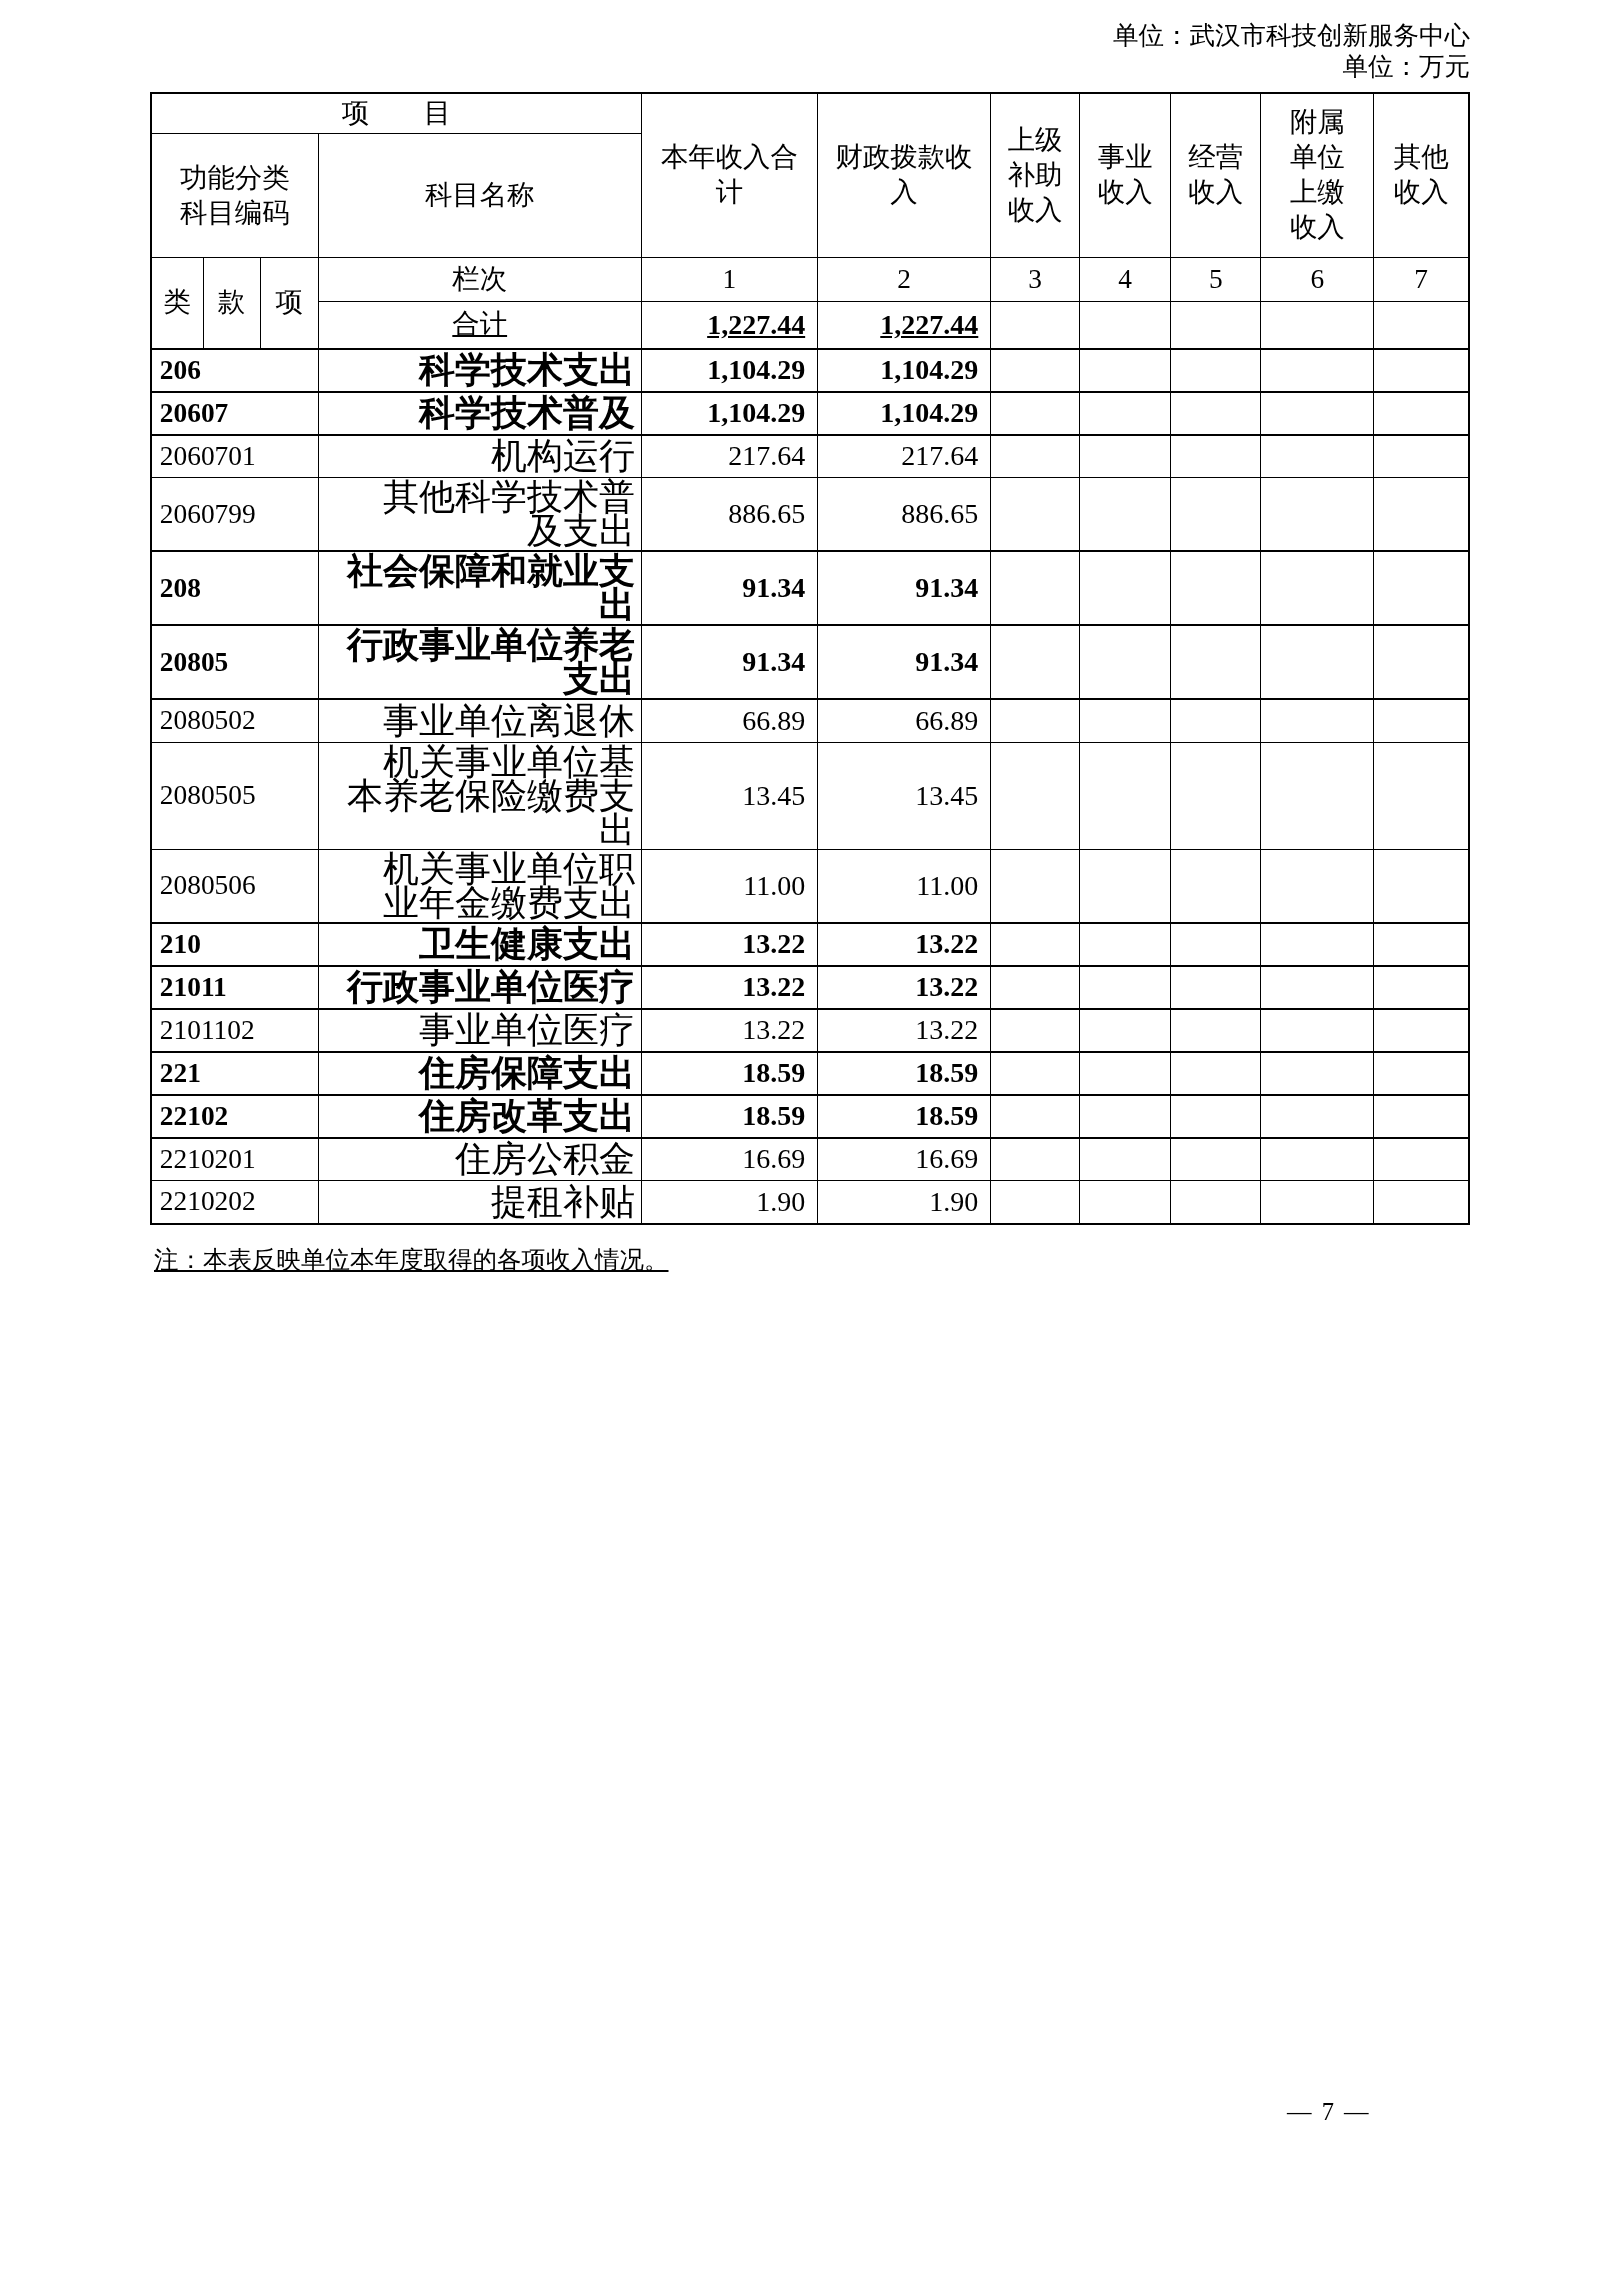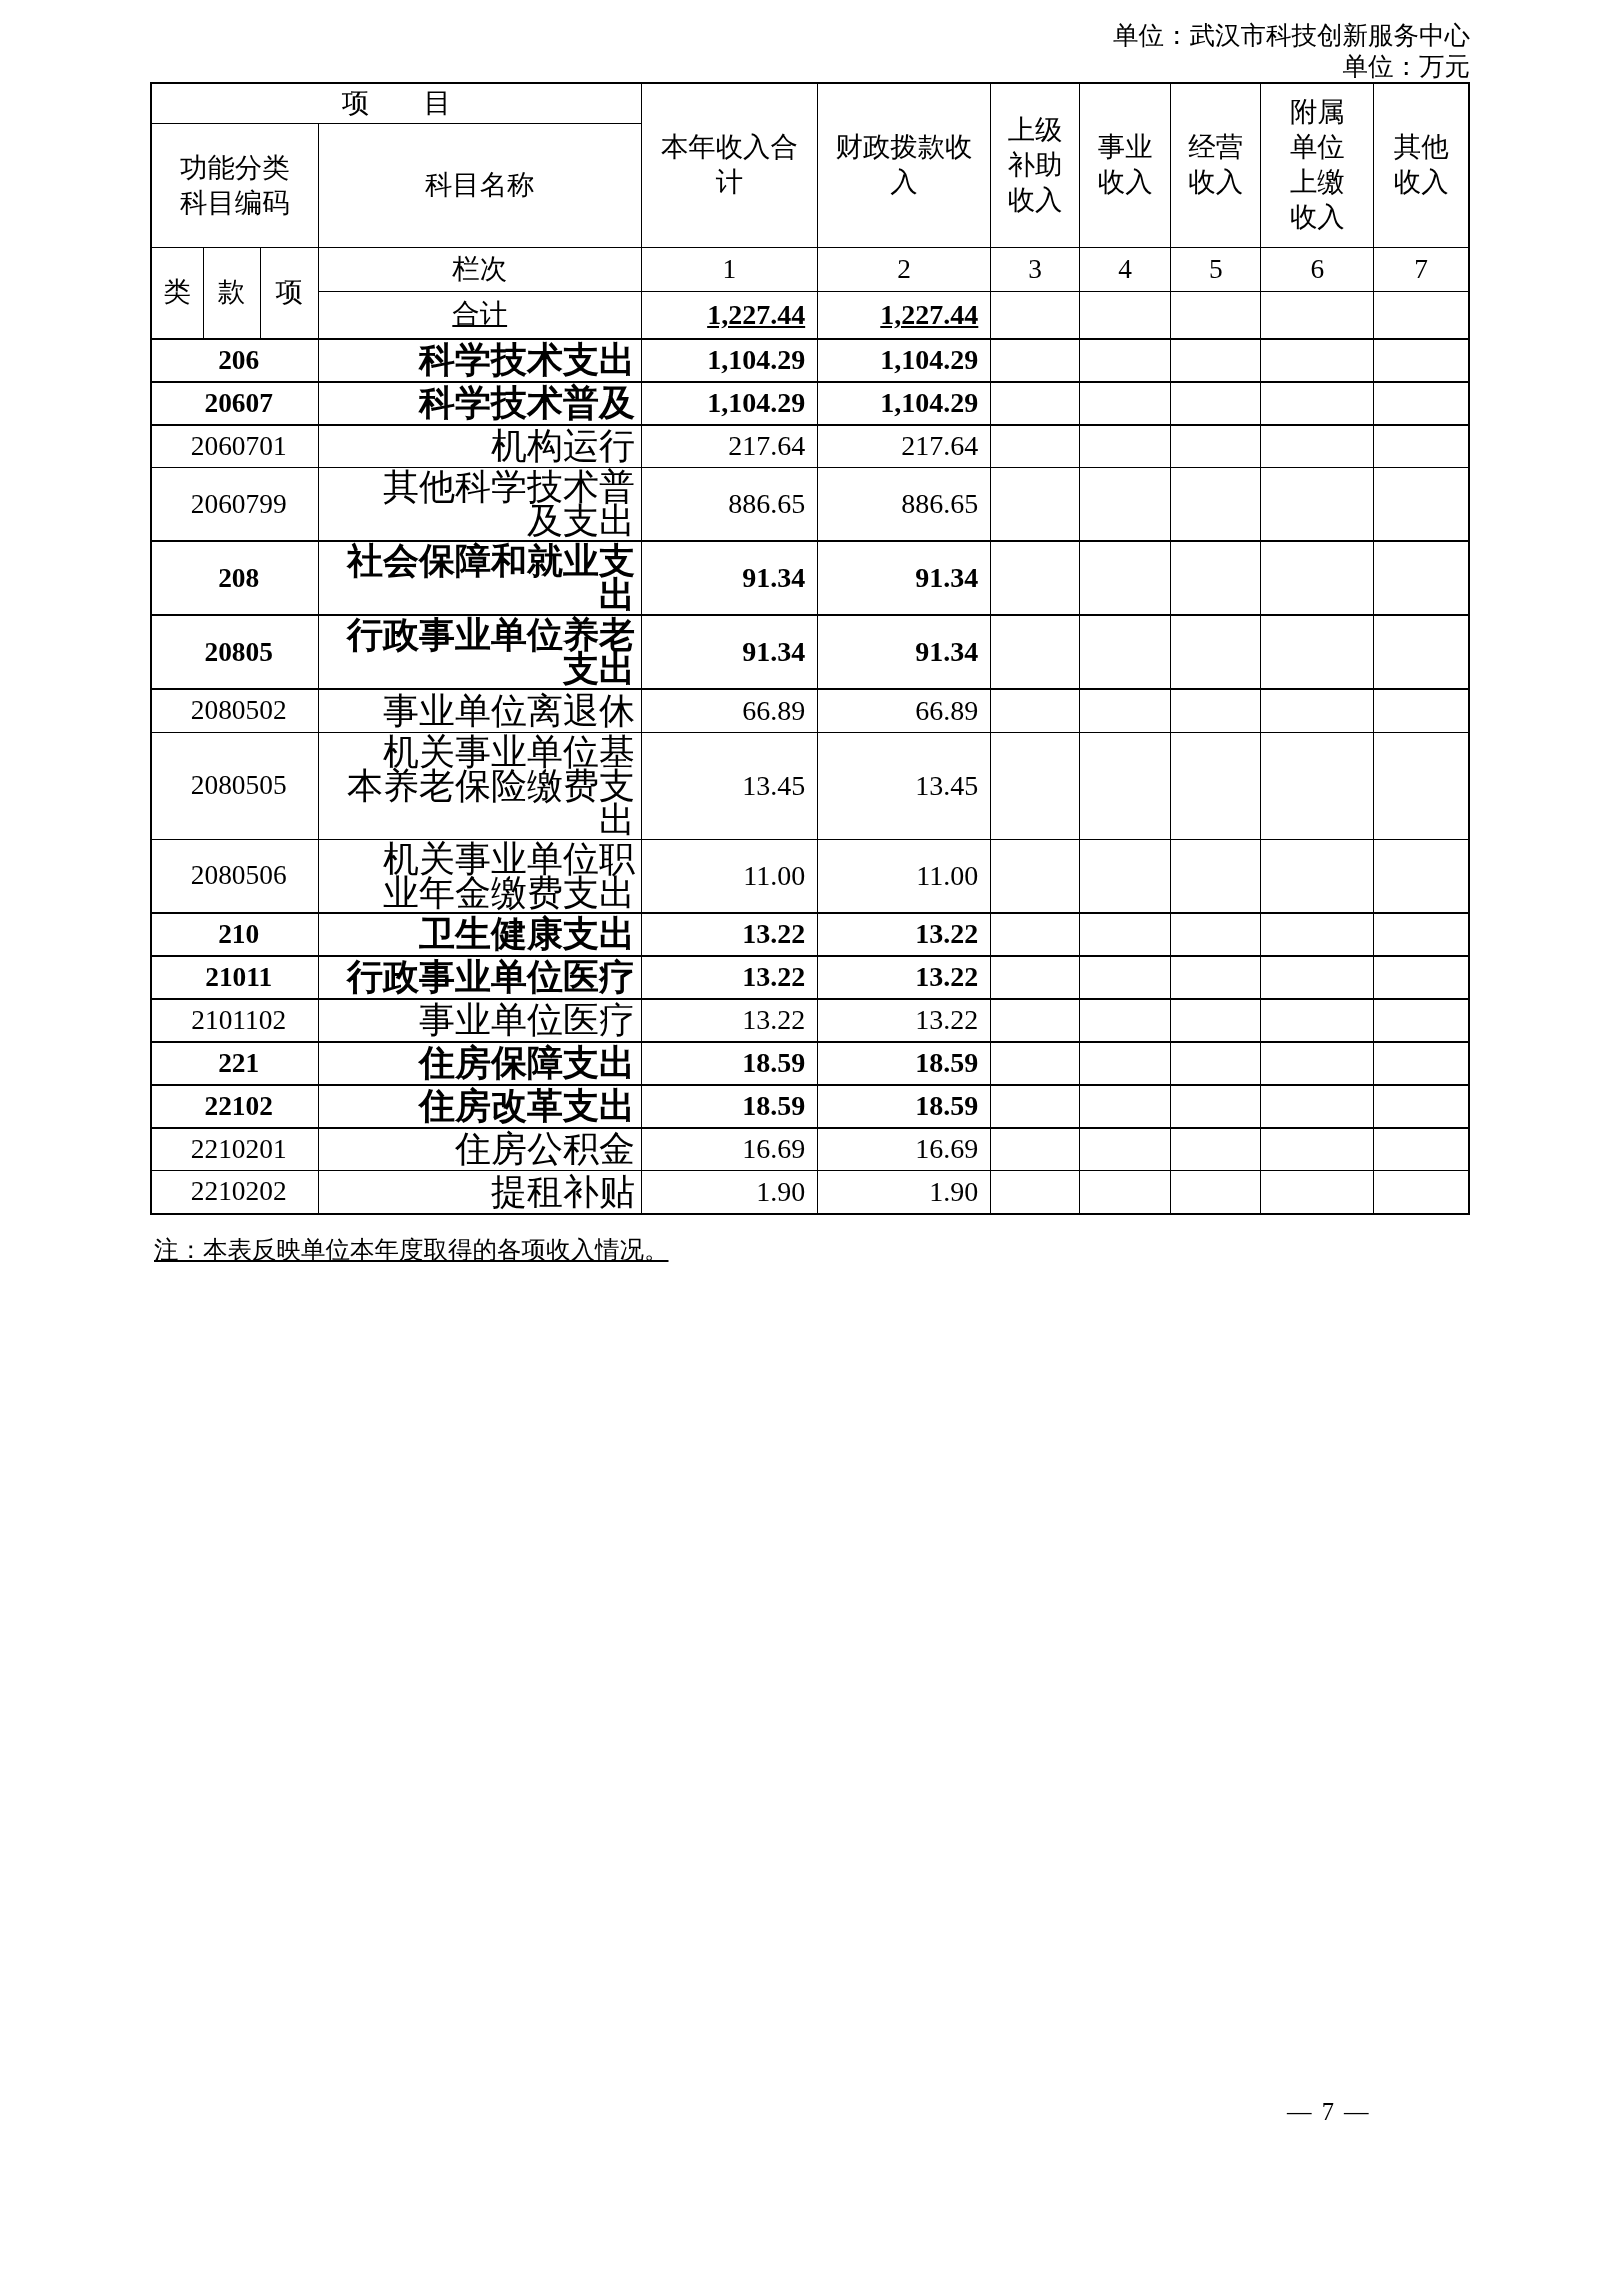--- a/index.html
+++ b/index.html
@@ -15,34 +15,34 @@
     text-align:center; font-size:45px; font-weight:700; letter-spacing:1px;
     line-height:59px;
   }
   .unit-row {
     width:1320px; margin:19.6px 0 0 150px;
     display:flex; justify-content:space-between; align-items:flex-end;
     font-size:25.5px; line-height:31px;flex-direction:column;
   }
   table.fin {
     border-collapse:collapse; table-layout:fixed;
-    width:1320px; margin:0 0 0 150px;
+    width:1320px; margin:10px 0 0 150px;
     border:2px solid #000;
   }
   table.fin td {
     border:1px solid #000; vertical-align:middle; overflow:hidden;
   }
   .hc { text-align:center; font-size:27.4px; line-height:35px; }
   .pre { white-space:pre-line; }
   .h-row-a { height:41px; }
   .h-row-b { height:124px; }
   .h-row-c { height:44px; }
   .h-row-d { height:47px;text-decoration:underline; }
   tr.data-row { height:43px; }
-  .code-cell { font-size:27.4px; text-align:center; padding-left:7.8px; }
+  .code-cell { font-size:27.4px; text-align:left; padding-left:7.8px; }
   .name-cell { font-size:36px; line-height:34px; text-align:right; padding:2px 5.9px 2px 7.8px; }
   .detail-name { text-indent:29px; }
   .num-cell { font-size:28px; text-align:right; padding-right:11.8px; }
   tr.em td { border-top-width:2px; border-bottom-width:2px; font-weight:700; }
   tr.total-row td.num-cell { font-weight:700; }
   .notes { margin:13.7px 0 0 154px; font-size:24.5px; line-height:44px;text-decoration:underline; }
   .page-num { position:absolute; top:2098px; left:1287px; font-size:24.5px; letter-spacing:2px; }
 </style>
 </head>
 <body>

